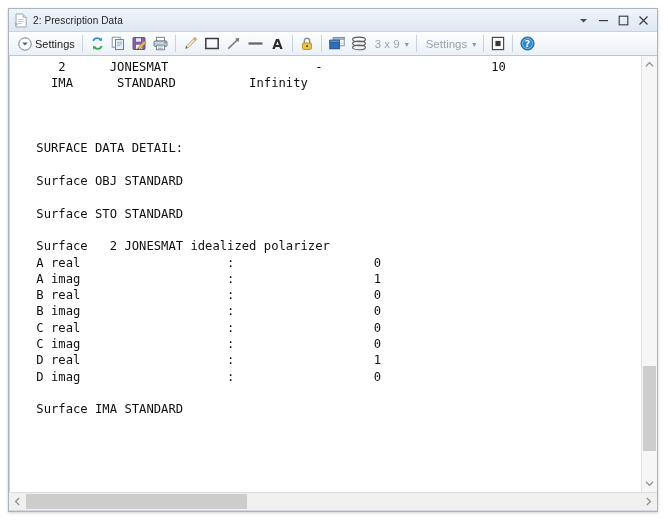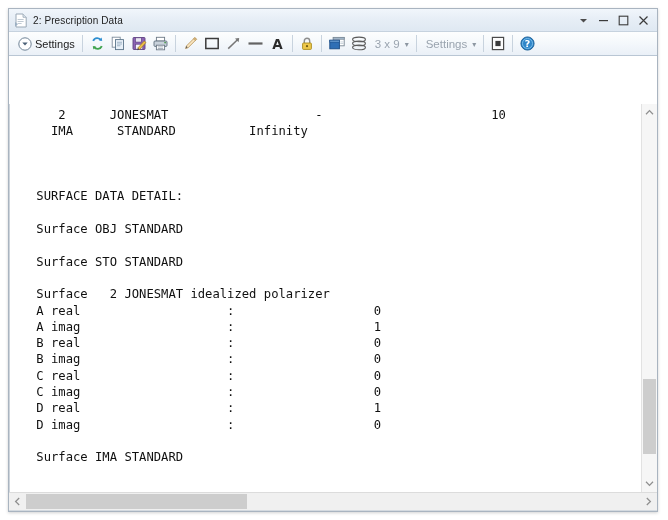--- a/index.html
+++ b/index.html
@@ -132,21 +132,20 @@
     border-left: none;
     border-right: none;
     box-sizing: border-box;
   }
   #content-row {
     flex: 1 1 auto;
     display: flex;
     flex-direction: row;
     overflow: hidden;
     background: #ffffff;
-    margin-top: 48px;
   }
   #text-pane {
     flex: 1 1 auto;
     background: #ffffff;
     overflow: hidden;
     position: relative;
     border-left: 1px solid #cdd4db;
     box-sizing: border-box;
   }
   #text-pane pre {

